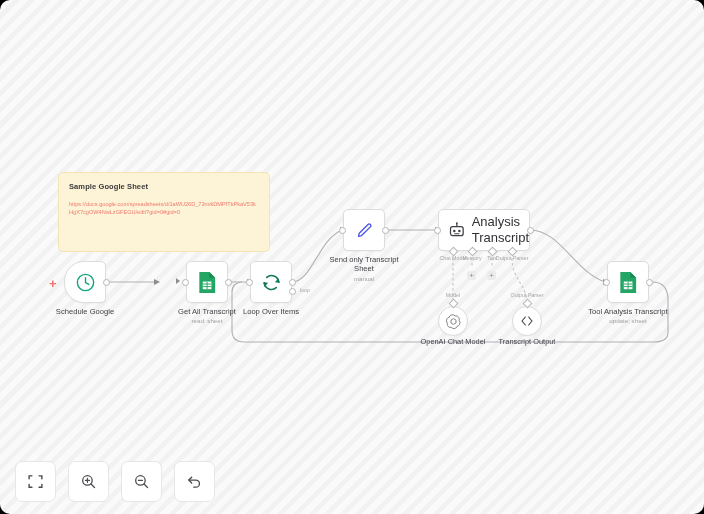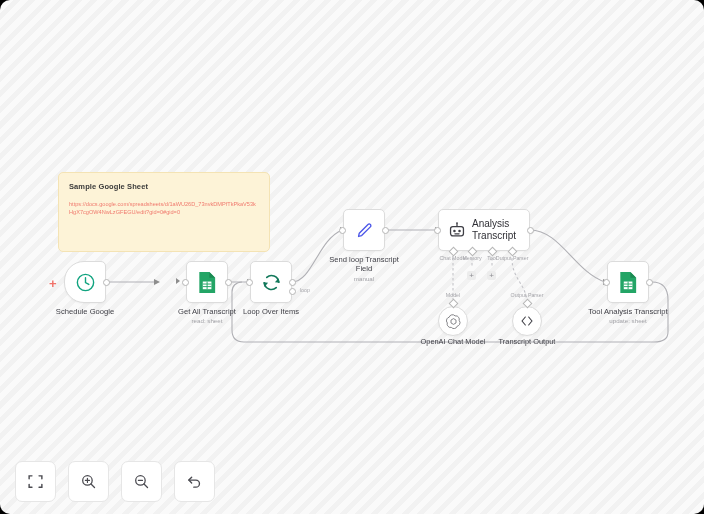--- a/index.html
+++ b/index.html
@@ -69,21 +69,21 @@
   }
 
   
   .node-wide {
     width: 92px; height: 42px;
     background: #fff; border: 1px solid #dcdcdc; border-radius: 5px;
     display: flex; align-items: center; gap: 6px; padding-left: 9px;
     box-shadow: 0 1px 2px rgba(0,0,0,.04);
   }
   .node-wide .wtext {
-    font-size: 10px; color: #2f2f35; line-height: 1.22; white-space: nowrap;
+    font-size: 13px; color: #2f2f35; line-height: 1.22; white-space: nowrap;
   }
 
   
   .subnode {
     width: 30px; height: 30px; border-radius: 50%;
     background: #fff; border: 1px solid #dcdcdc;
     display: flex; align-items: center; justify-content: center;
     box-shadow: 0 1px 2px rgba(0,0,0,.04);
   }
   .subnode-label {
@@ -244,21 +244,21 @@
 
   <div class="node" style="left:343px; top:209px;">
     <div class="node-box">
       <svg width="19" height="19" viewBox="0 0 24 24">
         <path d="M4.5 19.5 L5.4 15.4 L16.4 4.4 a2.1 2.1 0 0 1 3 3 L8.4 18.4 Z" fill="none" stroke="#4a55e8" stroke-width="1.7" stroke-linejoin="round"></path>
       </svg>
       <span class="port port-in"></span>
       <span class="port port-out"></span>
     </div>
     <div class="node-label wrap">
-      <span>Send loop Transcript Field</span>
+      <span>Send only Transcript Sheet</span>
       <span class="node-sub">manual</span>
     </div>
   </div>
 
   <div class="node" style="left:438px; top:209px;">
     <div class="node-wide">
       <svg width="18" height="18" viewBox="0 0 24 24">
         <rect x="3.4" y="7.4" width="17.2" height="12.4" rx="3" fill="none" stroke="#3f3f46" stroke-width="1.7"></rect>
         <circle cx="8.6" cy="13.4" r="1.7" fill="#3f3f46"></circle>
         <circle cx="15.4" cy="13.4" r="1.7" fill="#3f3f46"></circle>

